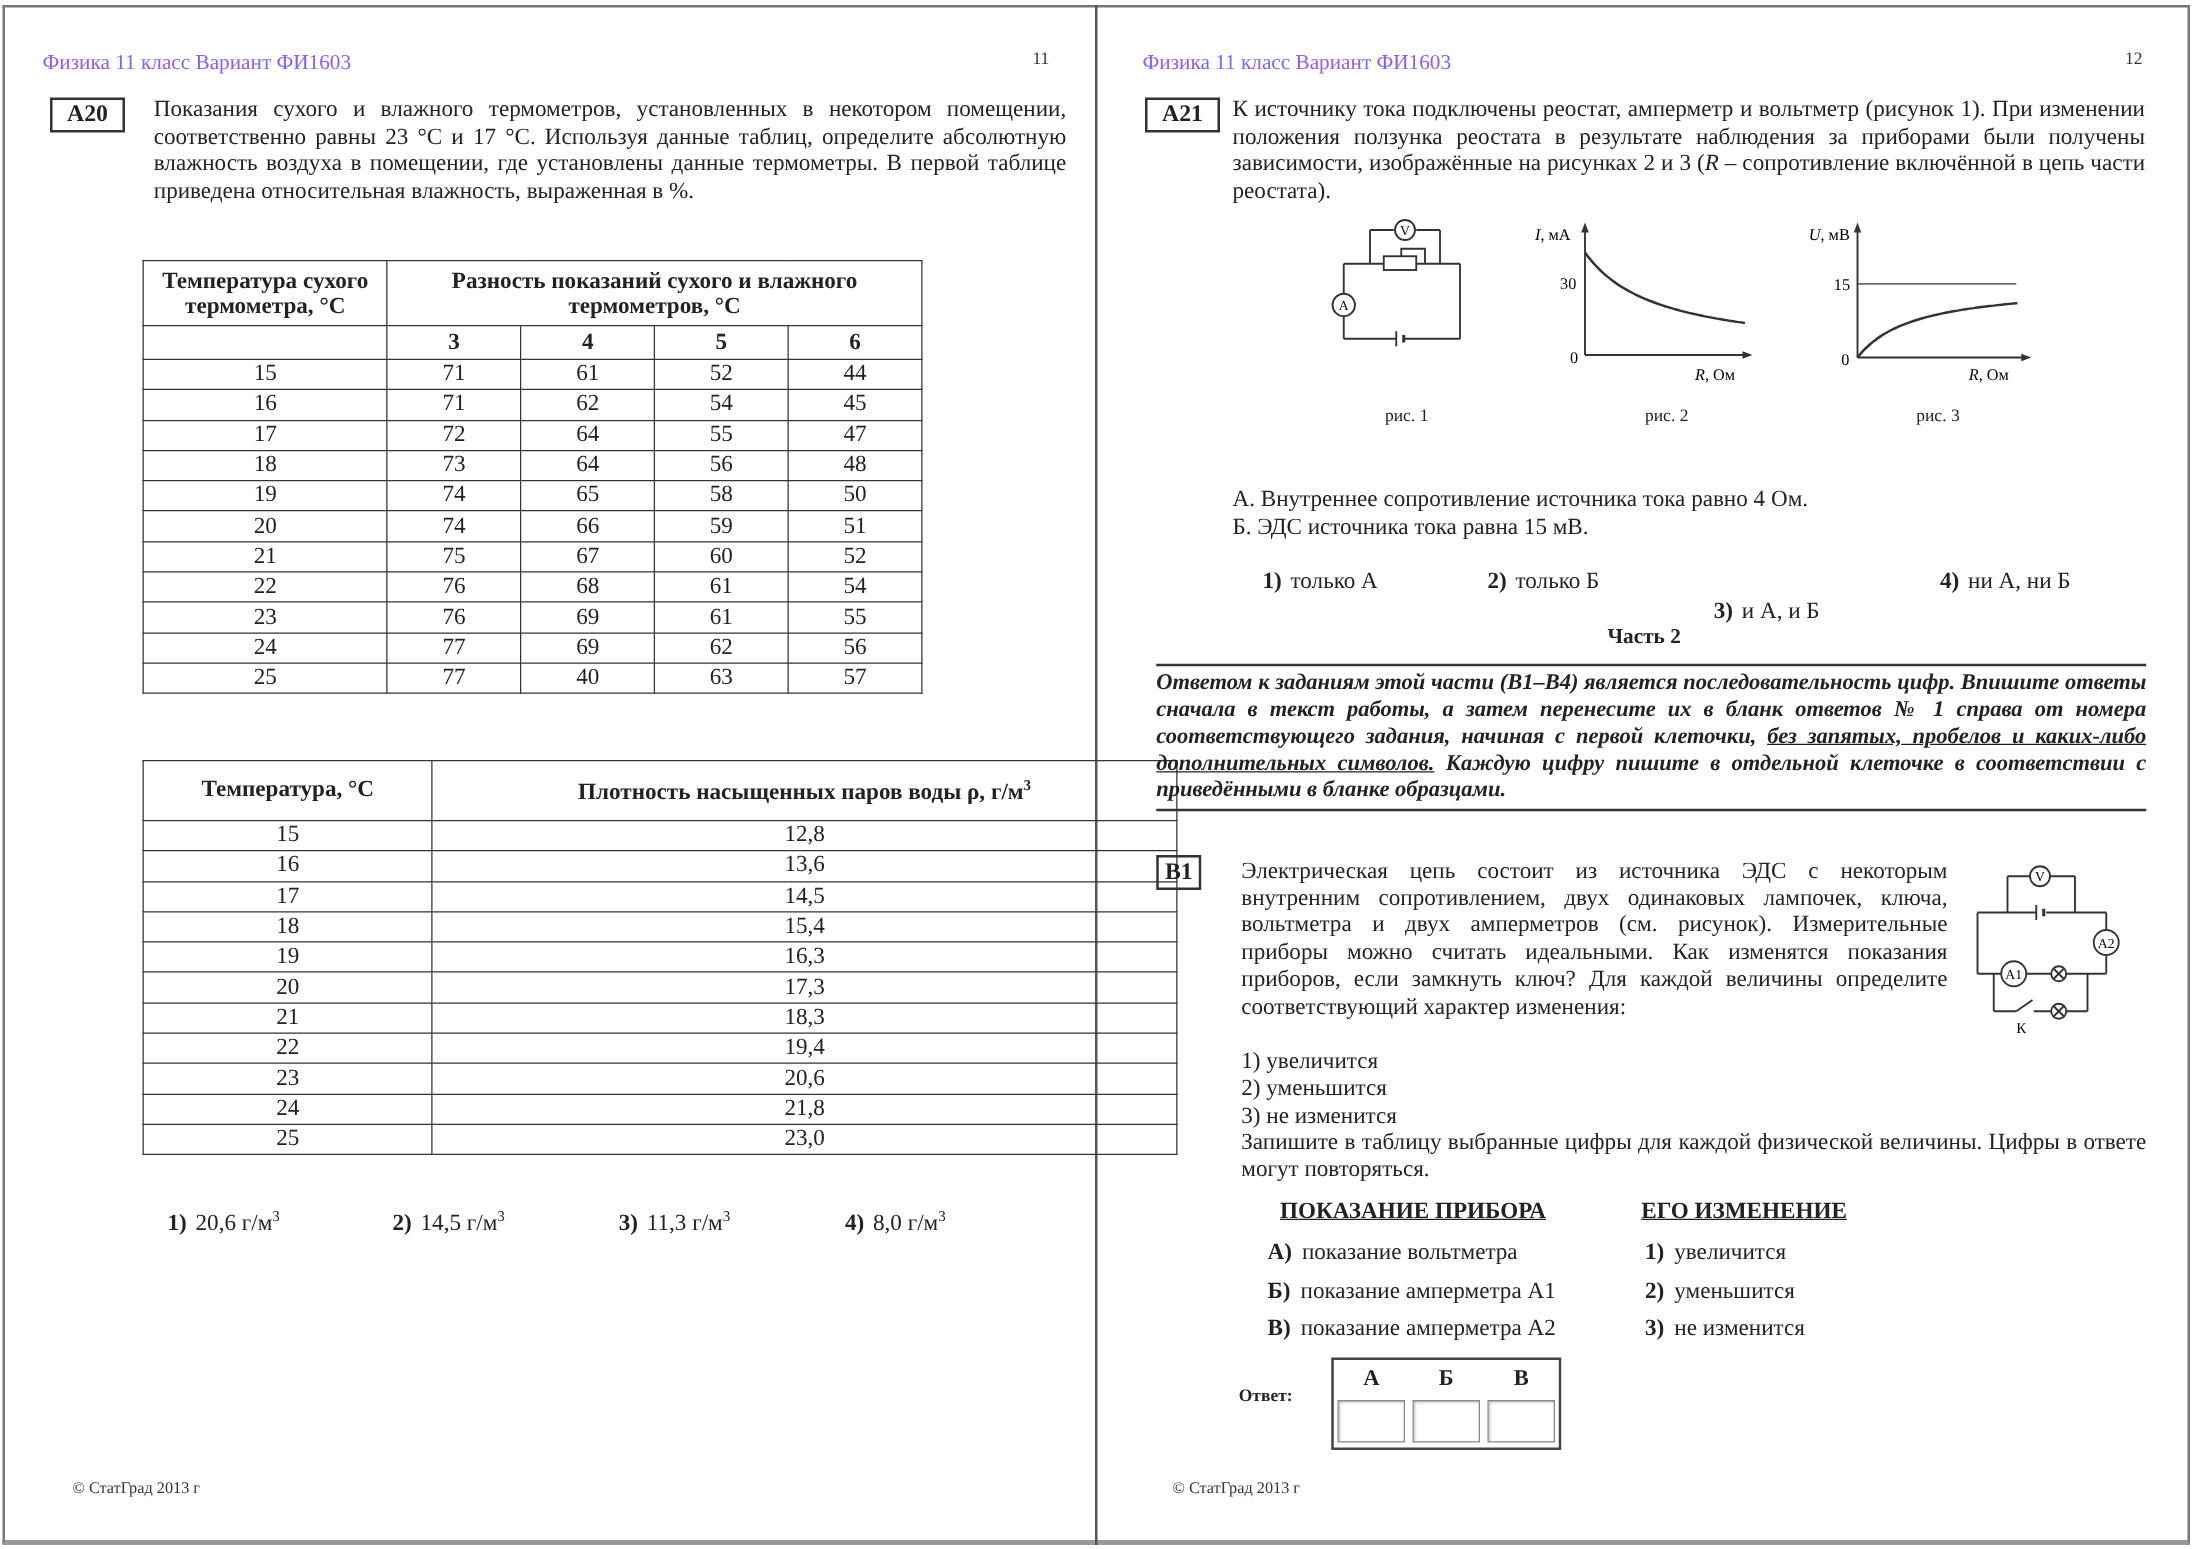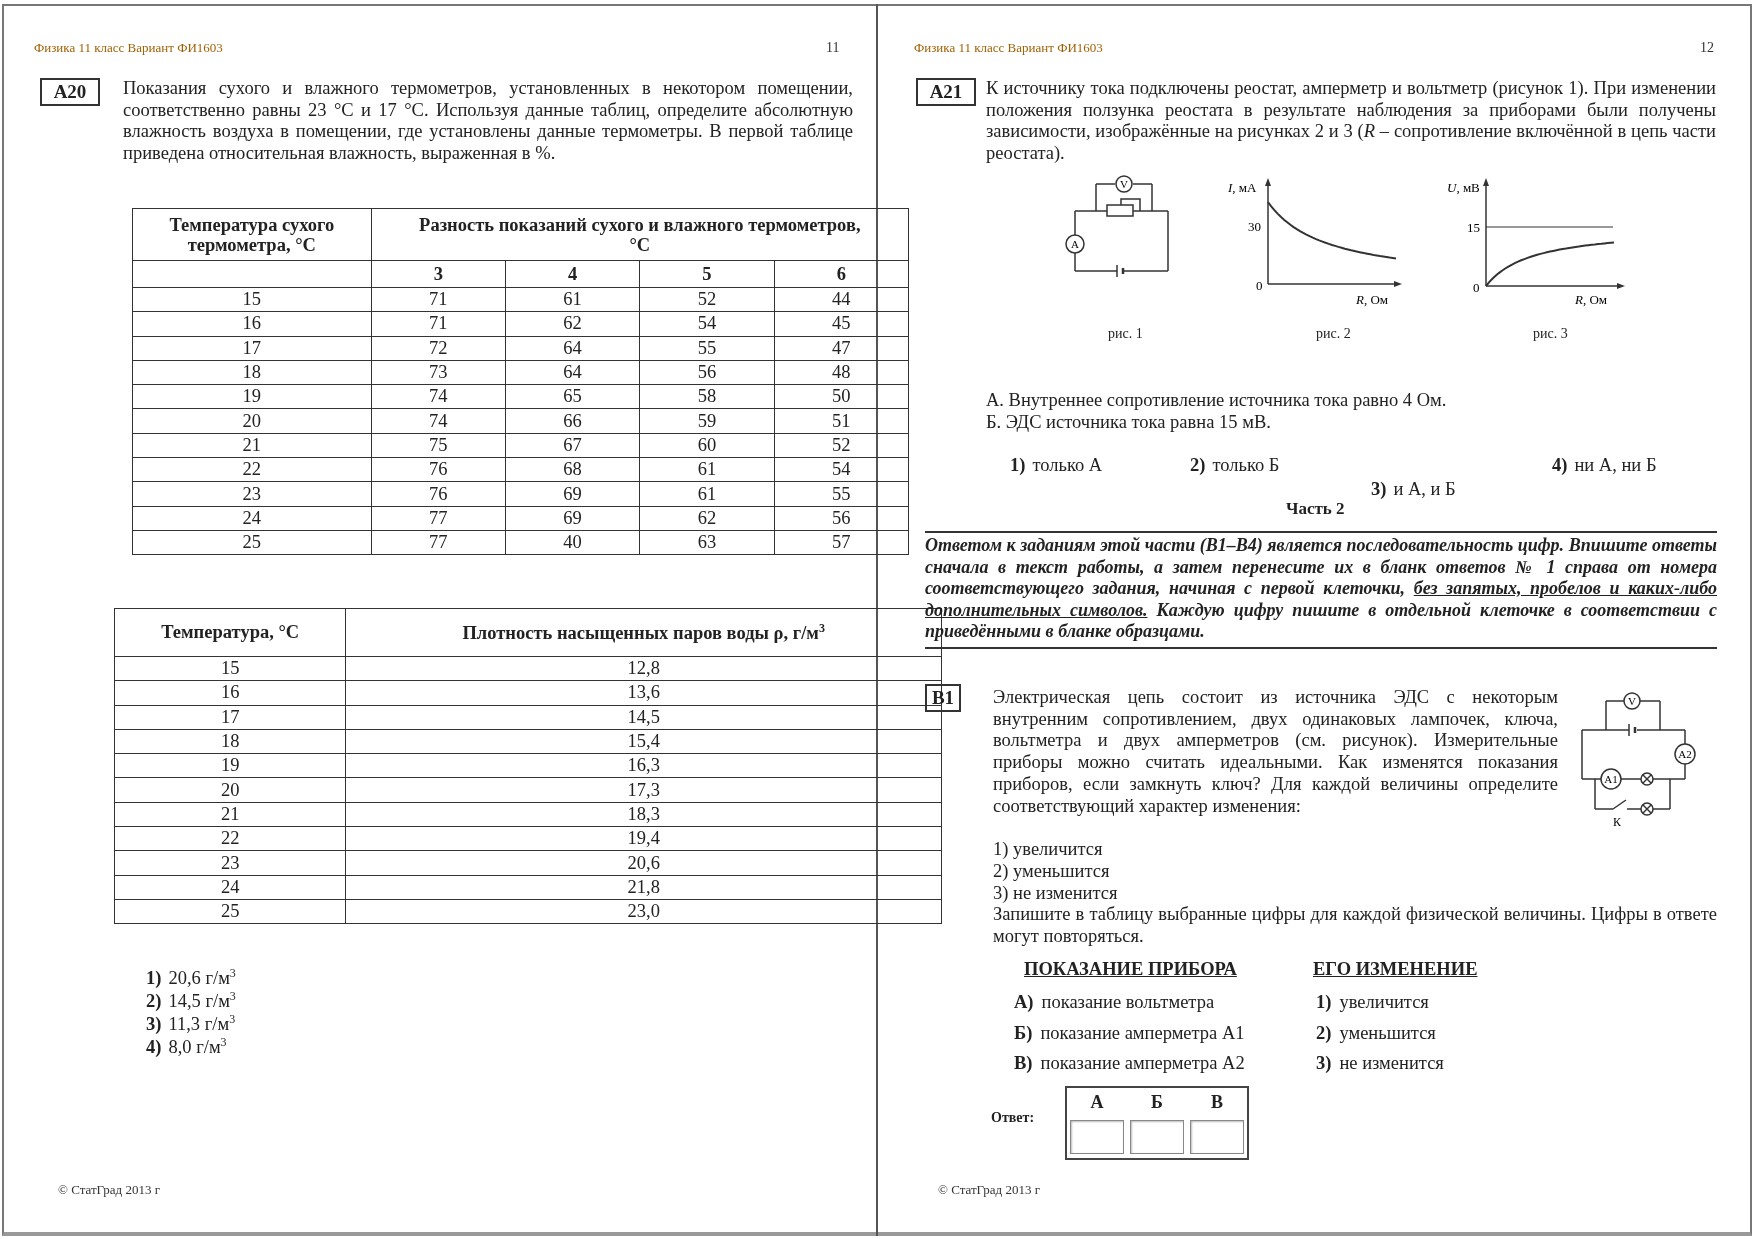--- a/index.html
+++ b/index.html
@@ -3,21 +3,21 @@
 <meta charset="utf-8">
 <style>
   * { box-sizing: border-box; margin: 0; padding: 0; }
   html, body { width: 1754px; height: 1239px; background: #ffffff; overflow: hidden; }
   body { font-family: "Liberation Serif", "DejaVu Serif", serif; color: #222; position: relative; }
   .frame { position: absolute; left: 2px; top: 4px; width: 1750px; height: 1232px; border: 2px solid #777; border-bottom: 4px solid #999; }
   .divider { position: absolute; left: 876px; top: 4px; width: 2px; height: 1232px; background: #555; }
   .page { position: absolute; top: 4px; height: 1230px; }
   #page-left { left: 4px; width: 872px; }
   #page-right { left: 878px; width: 872px; }
-  .hdr { position: absolute; top: 36px; font-size: 13px; color: #a16207; }
+  .hdr { position: absolute; top: 36px; font-size: 17px; color: #8b5cf6; }
   .pnum { position: absolute; top: 36px; font-size: 14px; color: #333; }
   .footer { position: absolute; top: 1178px; font-size: 13px; color: #333; }
   .qtag { position: absolute; border: 2px solid #333; font-weight: bold; font-size: 19px; text-align: center; line-height: 24px; height: 28px; width: 60px; }
   .qtext { position: absolute; font-size: 18.5px; line-height: 21.7px; text-align: justify; text-align-last: left; color: #222; }
   table.t { position: absolute; border-collapse: collapse; font-size: 18.5px; }
   table.t td, table.t th { border: 1.6px solid #333; text-align: center; font-weight: normal; padding: 0; }
   table.t th { font-weight: bold; }
   .opts { position: absolute; font-size: 18.5px; display: flex; }
   .opt b { font-weight: bold; margin-right: 7px; }
   sup { font-size: 12px; vertical-align: 7px; }
@@ -39,21 +39,21 @@
 <div class="frame"></div>
 <div class="divider"></div>
 
 <div class="page" id="page-left">
   <div class="hdr" style="left:30px;">Физика 11 класс Вариант ФИ1603</div>
   <div class="pnum" style="left:822px;">11</div>
 
   <div class="qtag" style="left:36px; top:74px;">A20</div>
   <div class="qtext" style="left:87px; top:74px; width:730px;margin-left:32px;">Показания сухого и влажного термометров, установленных в некотором помещении, соответственно равны 23 °C и 17 °C. Используя данные таблиц, определите абсолютную влажность воздуха в помещении, где установлены данные термометры. В первой таблице приведена относительная влажность, выраженная в %.</div>
 
-  <table class="t" id="humidity-table" style="left:128px; top:204px; width:777px;padding-left:10px;">
+  <table class="t" id="humidity-table" style="left:110px; top:204px; width:624px;padding-left:10px;">
     <colgroup>
         <col style="width:222px">
         <col style="width:125px">
         <col style="width:125px">
         <col style="width:125px">
         <col style="width:125px">
       </colgroup>
     <tbody>
         <tr style="height:52px;">
       <th style="line-height:20px;">Температура сухого термометра, °C</th>
@@ -200,21 +200,21 @@
           <td>24</td>
           <td>21,8</td>
         </tr>
         <tr style="height: 24.3px;">
           <td>25</td>
           <td>23,0</td>
         </tr>
       </tbody>
   </table>
 
-  <div class="opts" style="left:142px; top:962px;flex-direction:column;">
+  <div class="opts" style="left:130px; top:962px;">
     <div class="opt" style="width:180px;"><b>1)</b><span>20,6 г/м</span><sup>3</sup></div>
     <div class="opt" style="width:181px;"><b>2)</b><span>14,5 г/м</span><sup>3</sup></div>
     <div class="opt" style="width:181px;"><b>3)</b><span>11,3 г/м</span><sup>3</sup></div>
     <div class="opt" style="width:160px;"><b>4)</b><span>8,0 г/м</span><sup>3</sup></div>
   </div>
 
   <div class="footer" style="left:54px;">© СтатГрад 2013 г</div>
 </div>
 
 <div class="page" id="page-right">

